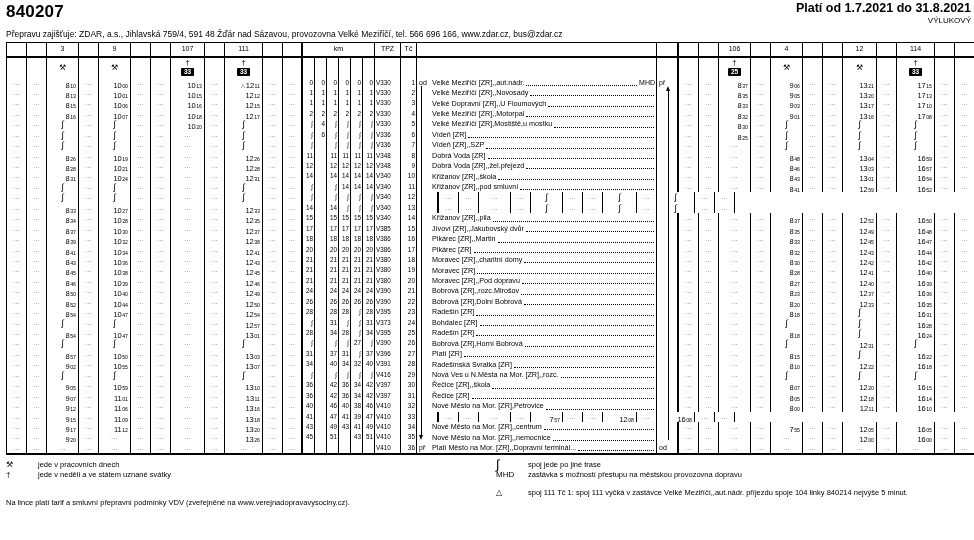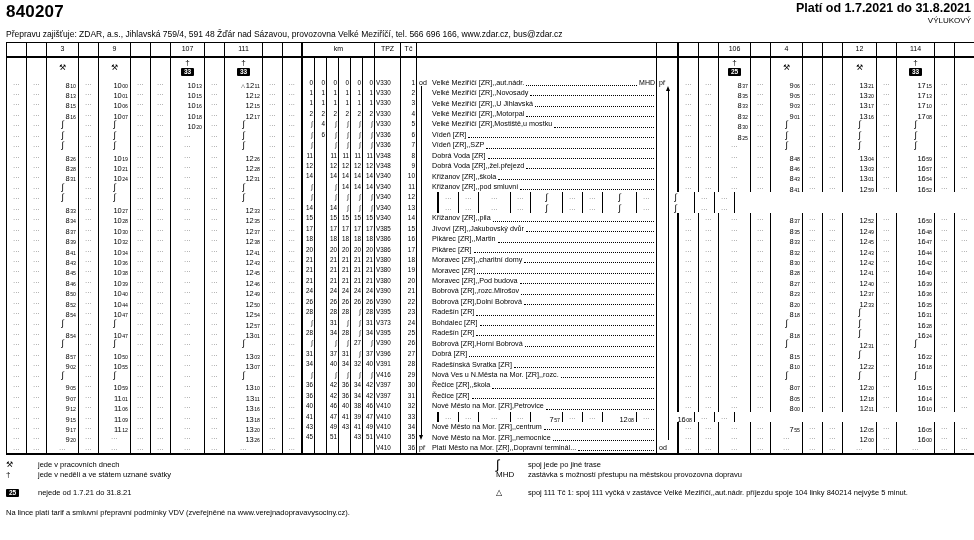--- a/index.html
+++ b/index.html
@@ -265,21 +265,21 @@
           <div class="c kmc" style="width: 12px;">1</div>
           <div class="c kmc" style="width: 12px;">1</div>
           <div class="c kmc" style="width: 12px;">1</div>
           <div class="c kmc" style="width: 12px;">1</div>
           <div class="c kmc" style="width: 12px;">1</div>
           <div class="c kmc" style="width: 12px;">1</div>
           <div class="c tpzc" style="width: 26px;">V330</div>
           <div class="c tcc" style="width: 16px;">3</div>
           <div class="c stc" style="width: 240px;">
             <span class="pre"></span>
-            <span class="nm">Velké Meziříčí [ZR],,U Jihlavská</span>
+            <span class="nm">Velké Dopravní [ZR],,U Floumových</span>
             <span class="lead"></span>
           </div>
           <div class="c arc thickr" style="width: 22px;"></div>
           <div class="c dots" style="width: 20px;">...</div>
           <div class="c dots" style="width: 20px;">...</div>
           <div class="c time" style="width: 32px;"><span class="h">8</span><span class="m">33</span></div>
           <div class="c dots" style="width: 20px;">...</div>
           <div class="c time" style="width: 32px;"><span class="h">9</span><span class="m">03</span></div>
           <div class="c dots" style="width: 20px;">...</div>
           <div class="c dots" style="width: 20px;">...</div>
@@ -935,21 +935,21 @@
           <div class="c kmc" style="width: 12px;">21</div>
           <div class="c kmc" style="width: 12px;"></div>
           <div class="c kmc" style="width: 12px;">21</div>
           <div class="c kmc" style="width: 12px;">21</div>
           <div class="c kmc" style="width: 12px;">21</div>
           <div class="c kmc" style="width: 12px;">21</div>
           <div class="c tpzc" style="width: 26px;">V380</div>
           <div class="c tcc" style="width: 16px;">20</div>
           <div class="c stc" style="width: 240px;">
             <span class="pre"></span>
-            <span class="nm">Moravec [ZR],,Pod budova</span>
+            <span class="nm">Moravec [ZR],,Pod dopravu</span>
             <span class="lead"></span>
           </div>
           <div class="c arc thickr" style="width: 22px;"></div>
           <div class="c dots" style="width: 20px;">...</div>
           <div class="c dots" style="width: 20px;">...</div>
           <div class="c dots" style="width: 32px;">...</div>
           <div class="c dots" style="width: 20px;">...</div>
           <div class="c time" style="width: 32px;"><span class="h">8</span><span class="m">27</span></div>
           <div class="c dots" style="width: 20px;">...</div>
           <div class="c dots" style="width: 20px;">...</div>
@@ -1215,21 +1215,21 @@
           <div class="c kmc" style="width: 12px;">31</div>
           <div class="c kmc" style="width: 12px;"></div>
           <div class="c kmc" style="width: 12px;">37</div>
           <div class="c kmc" style="width: 12px;">31</div>
           <div class="c kmc wavy" style="width: 12px;">∫</div>
           <div class="c kmc" style="width: 12px;">37</div>
           <div class="c tpzc" style="width: 26px;">V396</div>
           <div class="c tcc" style="width: 16px;">27</div>
           <div class="c stc" style="width: 240px;">
             <span class="pre"></span>
-            <span class="nm">Dobrá [ZR]</span>
+            <span class="nm">Platí [ZR]</span>
             <span class="lead"></span>
           </div>
           <div class="c arc thickr" style="width: 22px;"></div>
           <div class="c dots" style="width: 20px;">...</div>
           <div class="c dots" style="width: 20px;">...</div>
           <div class="c dots" style="width: 32px;">...</div>
           <div class="c dots" style="width: 20px;">...</div>
           <div class="c time" style="width: 32px;"><span class="h">8</span><span class="m">15</span></div>
           <div class="c dots" style="width: 20px;">...</div>
           <div class="c dots" style="width: 20px;">...</div>
@@ -1604,24 +1604,20 @@
       <div class="leg-left">
         <div class="lrow">
           <span class="lsym">⚒</span>
           <span class="ltext">jede v pracovních dnech</span>
         </div>
         <div class="lrow">
           <span class="lsym">†</span>
           <span class="ltext">jede v neděli a ve státem uznané svátky</span>
         </div>
         <div class="gap"></div>
-        <div class="lrow">
-          <span class="lsym"><span class="badge">25</span></span>
-          <span class="ltext">nejede od 1.7.21 do 31.8.21</span>
-        </div>
         <div class="note">Na lince platí tarif a smluvní přepravní podmínky VDV (zveřejněné na www.verejnadopravavysociny.cz).</div>
       </div>
       <div class="leg-right">
         <div class="lrow">
           <span class="lsym big">∫</span>
           <span class="ltext">spoj jede po jiné trase</span>
         </div>
         <div class="lrow">
           <span class="lsym">MHD</span>
           <span class="ltext">zastávka s možností přestupu na městskou provozovna dopravu</span>

